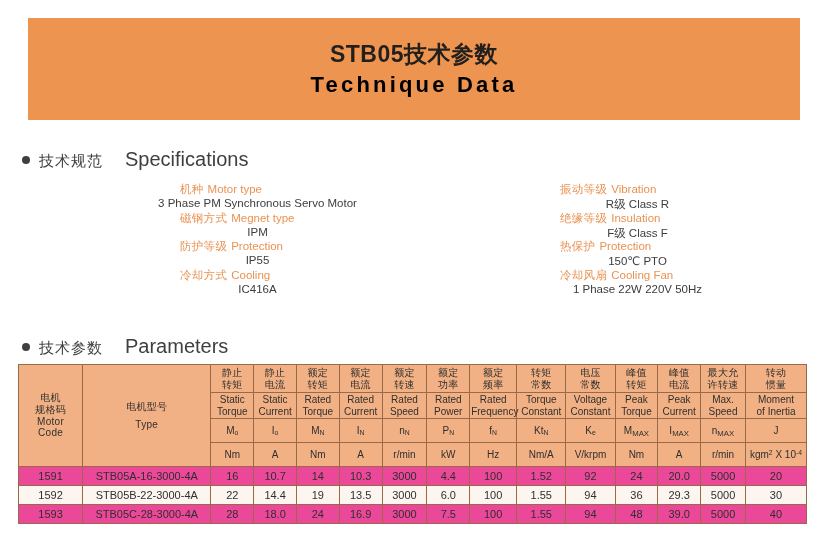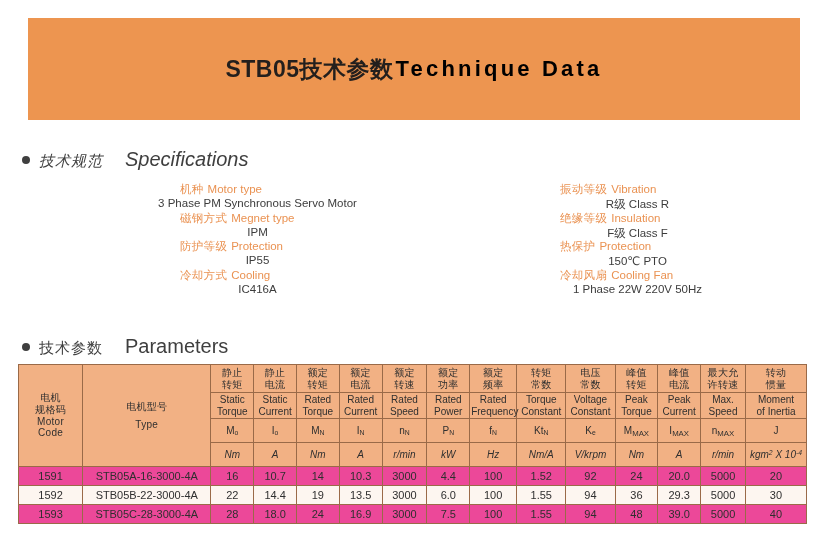--- a/index.html
+++ b/index.html
@@ -21,21 +21,21 @@
     left: 28px; top: 18px;
     width: 772px; height: 102px;
     background:
       radial-gradient(ellipse 58% 120% at 50% 50%,
         #f3c39a 0%, #f1b588 24%, #ef a06a 45%,
         #ec9450 75%, #e98f4b 100%);
     background-color: #ed9550;
   }
   .banner-inner {
     width: 100%; height: 100%;
-    display: flex; flex-direction: row;
+    display: flex; flex-direction: column;
     align-items: center; justify-content: center;
     gap: 2px;
   }
   .banner-title-cn {
     font-size: 23px;
     font-weight: 700;
     color: #231f1d;
     letter-spacing: 0.5px;
     line-height: 1.25;
   }
@@ -60,21 +60,21 @@
     width: 8px; height: 8px;
     border-radius: 50%;
     background: #3f3f3f;
     margin-right: 9px;
     position: relative;
     top: -2px;
   }
   .heading-cn { font-size: 15px; letter-spacing: 1px; }
   .heading-en { font-size: 20px; margin-left: 22px; }
 
-  #heading-specs { left: 22px; top: 148px; font-style: italic; }
+  #heading-specs { left: 22px; top: 148px; }
   #heading-params { left: 22px; top: 335px; }
 
   
   .specs {
     position: absolute;
     left: 0; top: 182px;
     width: 826px;
     display: flex;
   }
   .spec-col { display: flex; flex-direction: column; }
@@ -129,21 +129,21 @@
     color: #2f2f2f;
     padding: 0 1px;
     line-height: 1.18;
   }
   table.ptable td.head {
     background: #f2b184;
   }
   .row-cn  td { height: 28px; font-size: 11.5px; letter-spacing: .3px; }
   .row-en  td { height: 26px; font-size: 9.6px; }
   .row-sym td { height: 24px; font-size: 11px; }
-  .row-unit td { height: 24px; font-size: 10px; font-style: italic; }
+  .row-unit td { height: 24px; font-size: 10px; }
 
   td.corner-code, td.corner-type {
     background: #f2b184;
     font-size: 11.5px;
     line-height: 1.45;
   }
   td.corner-code .en, td.corner-type .en { font-size: 10px; }
 
   
   tr.data-row td { height: 19px; font-size: 11px; }

